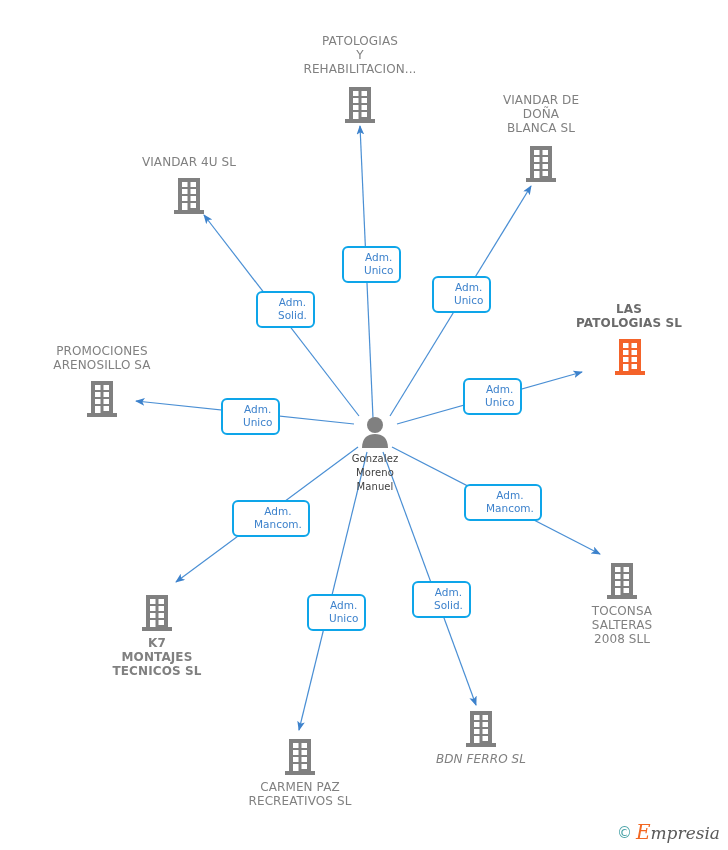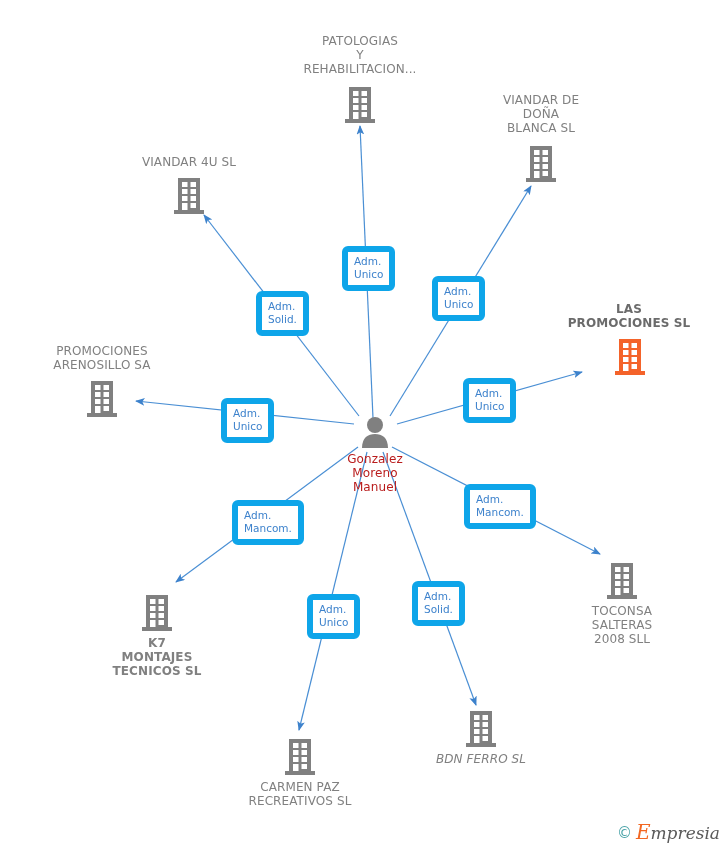--- a/index.html
+++ b/index.html
@@ -48,36 +48,36 @@
     display: block;
     line-height: 0;
   }
   .node .icon-wrap svg { display: inline-block; }
 
   .node.label-top .label { margin-bottom: 4px; }
   .node.label-bottom .label { margin-top: 4px; }
 
   
   .person .label {
-    font-size: 12px;
-    color: #b91c1c;
+    font-size: 10px;
+    color: #404040;
     margin-top: 2px;
   }
 
   
   .edge-label {
     position: absolute;
     background: #ffffff;
-    border: 6px solid #0ea5e9;
+    border: 2px solid #0ea5e9;
     border-radius: 6px;
     color: #3d82cc;
     font-size: 10.5px;
     line-height: 13px;
-    padding: 3px 6px 4px 6px;
-    text-align: left;
+    padding: 3px 6px 4px 20px;
+    text-align: center;
     white-space: pre-line;
     box-sizing: border-box;
   }
 
   
   #watermark {
     position: absolute;
     right: 8px;
     bottom: 8px;
     display: flex;
@@ -176,21 +176,21 @@
             <rect x="9" y="12" width="5.5" height="5" fill="#ffffff"></rect>
             <rect x="17.5" y="12" width="5.5" height="5" fill="#ffffff"></rect>
             <rect x="9" y="19" width="5.5" height="5" fill="#ffffff"></rect>
             <rect x="17.5" y="19" width="5.5" height="5" fill="#ffffff"></rect>
             <rect x="9" y="26" width="5.5" height="7" fill="#ffffff"></rect>
             <rect x="17.5" y="26" width="5.5" height="5" fill="#ffffff"></rect>
           </svg></span>
       </div>
       <div class="node highlight label-top" style="left: 629px; top: 302px;">
         <div class="label">LAS
-PROMOCIONES SL</div>
+PATOLOGIAS SL</div>
       </div>
       <div class="node" style="left: 630px; top: 338px;">
         <span class="icon-wrap"><svg width="32" height="38" viewBox="0 0 32 38" xmlns="http://www.w3.org/2000/svg">
             <rect x="5" y="1" width="22" height="32" fill="#f4632a"></rect>
             <rect x="1" y="33" width="30" height="4" fill="#f4632a"></rect>
             <rect x="9" y="5" width="5.5" height="5" fill="#ffffff"></rect>
             <rect x="17.5" y="5" width="5.5" height="5" fill="#ffffff"></rect>
             <rect x="9" y="12" width="5.5" height="5" fill="#ffffff"></rect>
             <rect x="17.5" y="12" width="5.5" height="5" fill="#ffffff"></rect>
             <rect x="9" y="19" width="5.5" height="5" fill="#ffffff"></rect>

